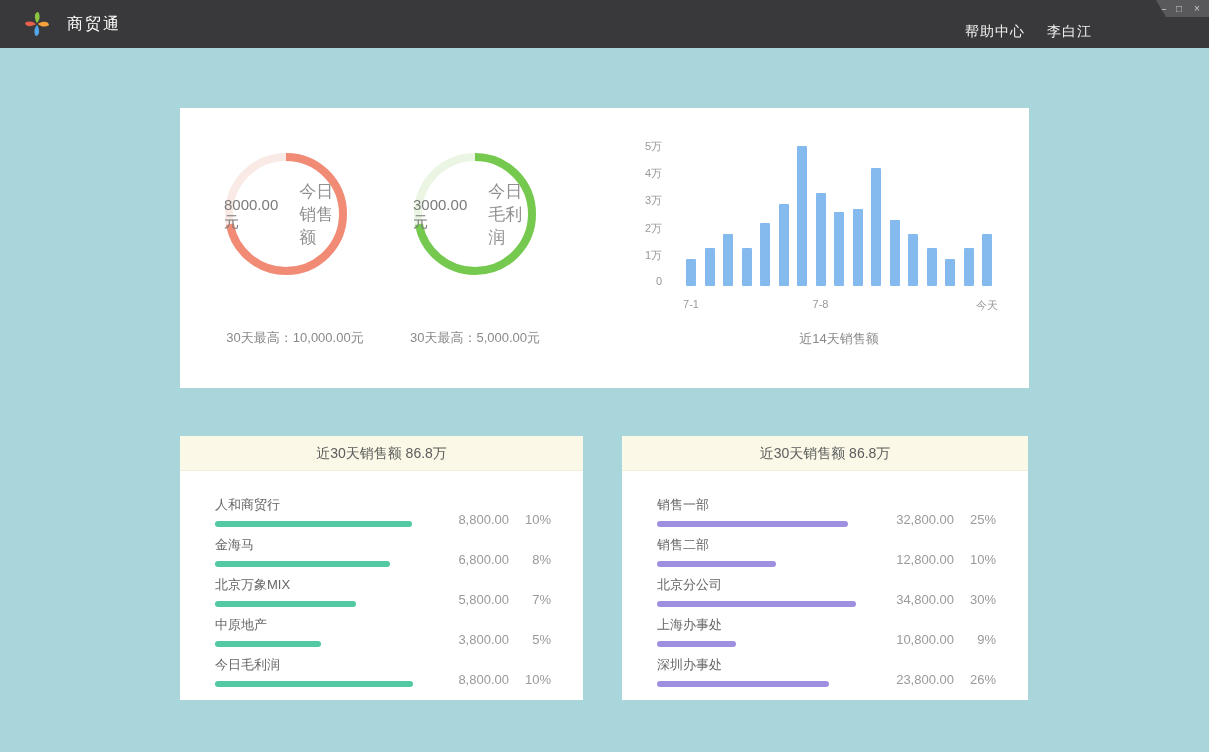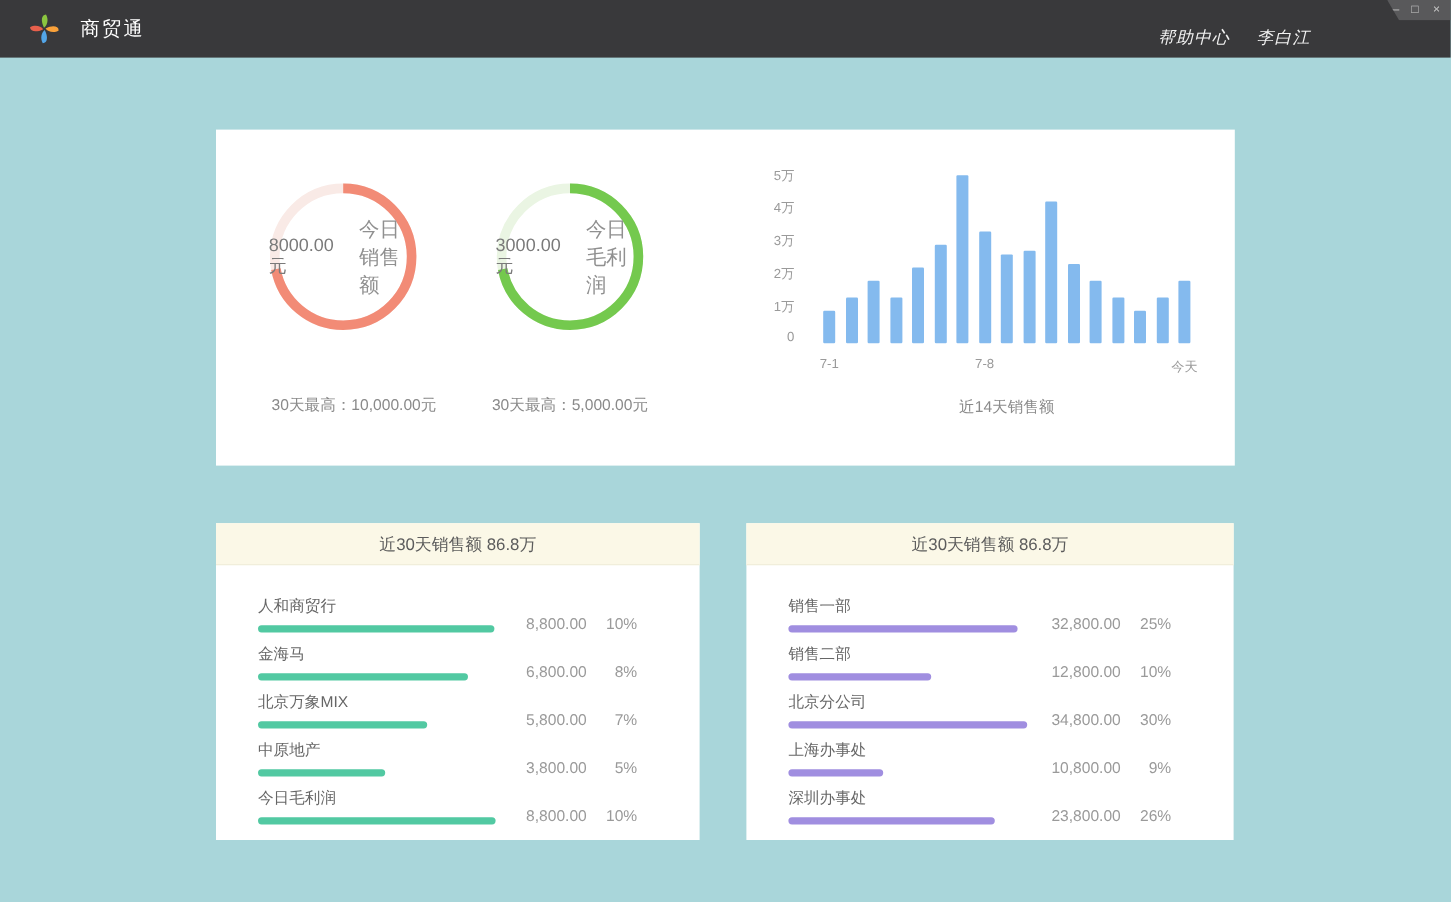--- a/index.html
+++ b/index.html
@@ -3,21 +3,21 @@
 <meta charset="utf-8">
 <style>
   * { margin:0; padding:0; box-sizing:border-box; }
   html,body { width:1209px; height:752px; overflow:hidden; }
   body { background:#a9d6da; font-family:"Liberation Sans", sans-serif; position:relative; }
 
   
   .titlebar { position:absolute; left:0; top:0; width:1209px; height:48px; background:#39393b; }
   .brand { position:absolute; left:25px; top:11px; display:flex; align-items:center; gap:18px; }
   .app-title { color:#ffffff; font-size:16px; letter-spacing:2px; }
-  .tb-right { position:absolute; right:117px; top:0; height:64px; display:flex; align-items:center; gap:22px;font-style:italic; }
+  .tb-right { position:absolute; right:117px; top:0; height:64px; display:flex; align-items:center; gap:22px; }
   .tb-link { color:#f2f2f2; font-size:14px; cursor:pointer; letter-spacing:1px; }
   .win-controls { position:absolute; right:0; top:0; width:62px; height:17px; background:#59595b;
                   clip-path:polygon(9px 0, 100% 0, 100% 100%, 19px 100%);
                   display:flex; align-items:center; justify-content:flex-end; gap:8px; padding:0 7px 0 0; }
   .win-btn { color:#c9c9c9; font-size:10px; line-height:17px; width:10px; text-align:center; cursor:pointer; }
 
   
   .card { position:absolute; background:#ffffff; }
   .card-overview { left:180px; top:108px; width:849px; height:280px; }
   .rank-card { top:436px; width:403px; height:264px; }
@@ -43,21 +43,21 @@
           display:flex; align-items:flex-end; justify-content:space-between; }
   .bar { width:10px; border-radius:1px; }
   .x-ticks { position:absolute; left:506px; top:190px; width:306px; height:14px; }
   .x-tick { position:absolute; transform:translateX(-50%); font-size:11px; color:#9a9a9a; white-space:nowrap; }
   .chart-title { position:absolute; left:506px; top:222px; width:306px; text-align:center;
                  font-size:13px; color:#8a8a8a; }
 
   
   .rank-header { height:35px; line-height:34px; text-align:center; background:#fbf8e7;
                  border-bottom:1px solid #f1eedb; font-size:14px; color:#5c5c5c; }
-  .rank-body { padding:16px 52px 0 35px; }
+  .rank-body { padding:16px 32px 0 35px; }
   .rank-row { height:40px; display:flex; align-items:flex-end; }
   .rank-left { flex:1; }
   .rank-name { font-size:13px; color:#666666; margin-bottom:7px; }
   .rank-bar { height:6px; border-radius:3px; }
   .rank-vals { display:flex; align-items:flex-start; padding-bottom:0; }
   .rank-amount { min-width:72px; text-align:right; font-size:13px; color:#9a9a9a; }
   .rank-pct { width:42px; text-align:right; font-size:13px; color:#9a9a9a; }
 </style>
 </head>
 <body>

